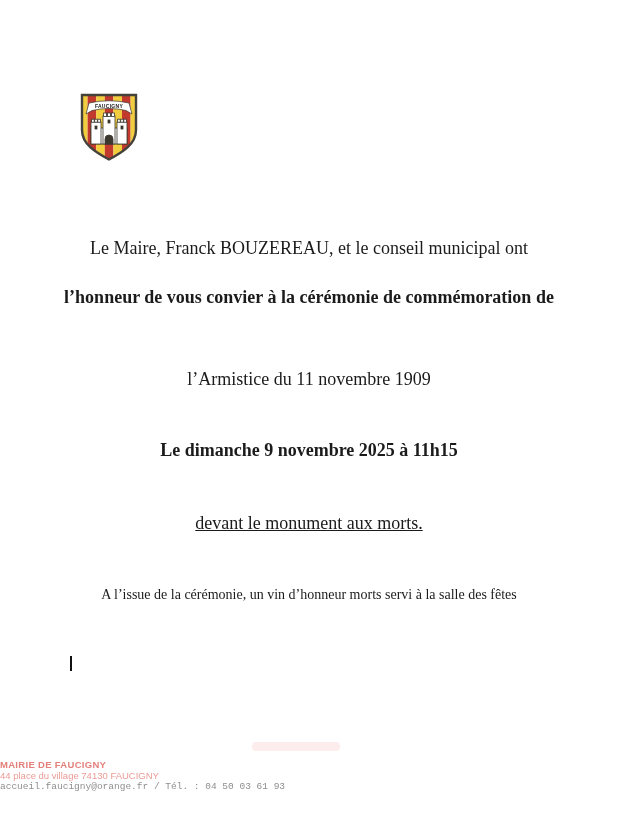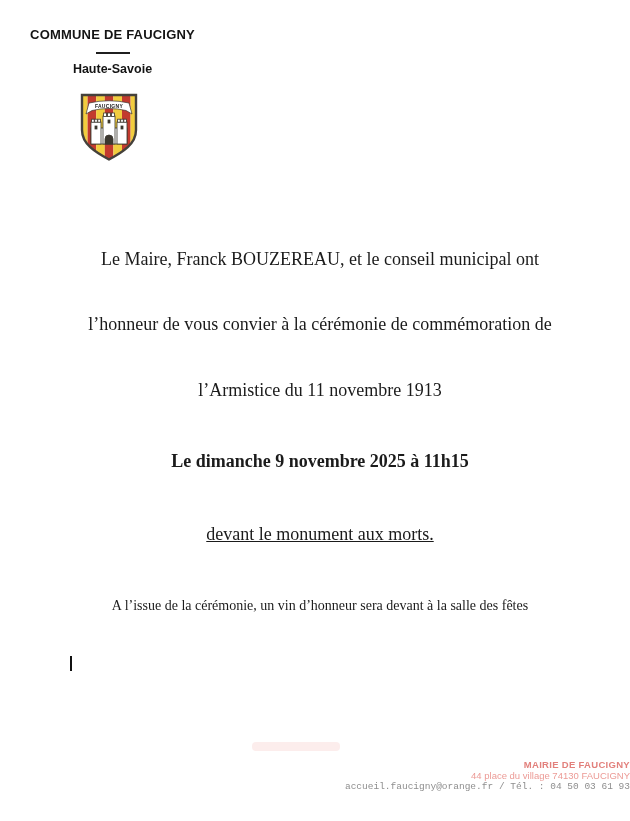--- a/index.html
+++ b/index.html
@@ -19,53 +19,48 @@
     font-family:"Liberation Sans", sans-serif;
     color:#141414;
   }
   .commune{font-size:13px;font-weight:bold;letter-spacing:.2px;line-height:14px;}
   .lh-rule{width:34px;height:2px;background:#1f1f1f;margin:10px auto 8px auto;}
   .dept{font-size:12.5px;font-weight:bold;line-height:14px;}
   .crest{position:absolute;left:79px;top:92px;width:60px;height:70px;}
   .crest svg{display:block;}
   
   .doc-line{
-    position:absolute;left:0;width:618px;margin:11px;
+    position:absolute;left:0;width:618px;margin:0;
     text-align:center;font-size:18px;line-height:22px;
   }
-  .p1{top:237px;} .p2{top:302px;} .p3{top:368px;}
+  .p1{top:237px;} .p2{top:286px;font-weight:bold;} .p3{top:368px;}
   .p4{top:439px;font-weight:bold;
       text-decoration-thickness:1.5px;text-underline-offset:3px;}
   .p5{top:512px;text-decoration:underline;}
   .p6{top:586px;font-size:14px;line-height:18px;}
   
   .caret{position:absolute;left:70px;top:656px;width:1.5px;height:15px;background:#111;}
   
   .watermark{
     position:absolute;left:252px;top:742px;width:88px;height:9px;
     background:rgba(236,155,150,.18);border-radius:4px;
   }
   .footer{
-    position:absolute;left:0;top:760px;width:630px;text-align:right;
+    position:absolute;left:0;top:760px;width:630px;text-align:left;
     font-family:"Liberation Sans", sans-serif;font-size:9.5px;line-height:10.8px;
   }
   .footer-org{color:#e2807c;font-weight:bold;letter-spacing:.3px;}
-  .footer-address{color:#ec9b96;padding-left:8px;}
+  .footer-address{color:#ec9b96;}
   .footer-contact{color:#8e8e8e;font-family:Liberation Mono, monospace;}
 </style>
 </head>
 <body>
 
 <div class="page">
 
-  <header class="letterhead">
-    <div class="commune">COMMUNE DE FAUCIGNY</div>
-    <div class="lh-rule"></div>
-    <div class="dept">Haute-Savoie</div>
-  </header>
 
   <div class="crest">
     <svg viewBox="0 0 60 70" width="60" height="70" aria-hidden="true">
       <defs>
         <clipPath id="shieldClip">
           <path d="M3,3 H57 V38 C57,52 44,60 30,67.5 C16,60 3,52 3,38 Z"></path>
         </clipPath>
       </defs>
       <g clip-path="url(#shieldClip)">
         <rect x="0" y="0" width="8.6" height="70" fill="#F2CD3F"></rect>
@@ -107,24 +102,24 @@
         <text x="30" y="15.8" text-anchor="middle" font-family="Liberation Sans, sans-serif" font-size="5" font-weight="bold" letter-spacing="0.3" fill="#1a1a1a">FAUCIGNY</text>
       </g>
 
       <path d="M3,3 H57 V38 C57,52 44,60 30,67.5 C16,60 3,52 3,38 Z" fill="none" stroke="#45413B" stroke-width="2.4"></path>
     </svg>
   </div>
 
   <main>
     <p class="doc-line p1">Le Maire, Franck BOUZEREAU, et le conseil municipal ont</p>
     <p class="doc-line p2">l’honneur de vous convier à la cérémonie de commémoration de</p>
-    <p class="doc-line p3">l’Armistice du 11 novembre 1913</p>
+    <p class="doc-line p3">l’Armistice du 11 novembre 1909</p>
     <p class="doc-line p4">Le dimanche 9 novembre 2025 à 11h15</p>
     <p class="doc-line p5">devant le monument aux morts.</p>
-    <p class="doc-line p6">A l’issue de la cérémonie, un vin d’honneur sera devant à la salle des fêtes</p>
+    <p class="doc-line p6">A l’issue de la cérémonie, un vin d’honneur morts servi à la salle des fêtes</p>
   </main>
 
   <span class="caret"></span>
 
   <div class="watermark"></div>
 
   <footer class="footer">
     <div class="footer-org">MAIRIE DE FAUCIGNY</div>
     <div class="footer-address">44 place du village 74130 FAUCIGNY</div>
     <div class="footer-contact">accueil.faucigny@orange.fr / Tél. : 04 50 03 61 93</div>

